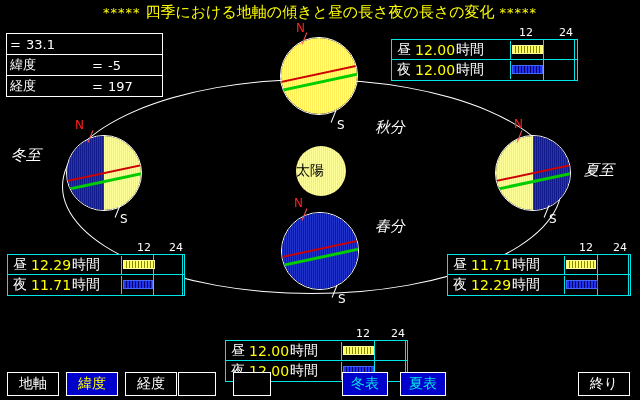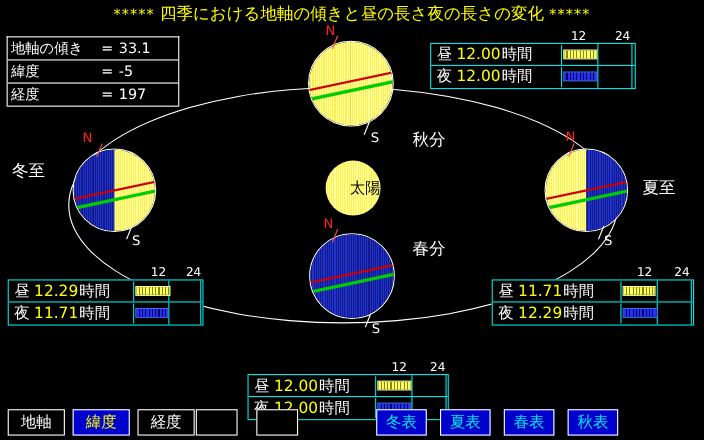--- a/index.html
+++ b/index.html
@@ -35,21 +35,21 @@
   
   .orbit{
     position:absolute; left:62px; top:79px; width:500px; height:215px;
     border:1px solid #ffffff; border-radius:50%;
   }
 
   
   .sun{
     position:absolute; border-radius:50%;
     background:repeating-linear-gradient(90deg,#ffff99 0px,#ffff99 1px,#ffee55 1px,#ffee55 2px);
-    display:flex; align-items:center; justify-content:flex-end;
+    display:flex; align-items:center; justify-content:flex-start;
   }
   .sun-label{ color:#000; font-size:14px; white-space:nowrap; }
 
   
   .earth{
     position:absolute; border-radius:50%; overflow:hidden;
     border:1px solid #ffffff;
   }
   .earth .half{ position:absolute; top:0; height:100%; width:50%; }
   .lit{ background:repeating-linear-gradient(90deg,#ffff99 0px,#ffff99 1px,#ffee55 1px,#ffee55 2px); }
@@ -61,21 +61,21 @@
 
   .pole{
     position:absolute; color:#ff2020; font-size:12px;
   }
   .pole-s{ position:absolute; color:#ffffff; font-size:12px; }
   .pole-tick{ position:absolute; background:#ffffff; width:1px; }
   .pole-tick-r{ position:absolute; background:#ff5050; width:1px; }
 
   
   .season-name{
-    position:absolute; color:#ffffff; font-size:15px; white-space:nowrap;
+    position:absolute; color:#ffffff; font-size:15px; white-space:nowrap;font-style:italic;
   }
 
   
   .dnpanel{ position:absolute; }
   .dn-ticks{
     position:absolute; top:0; height:13px; color:#ffffff;
     font-size:11px; white-space:nowrap;text-decoration:underline;
   }
   .dn-ticks span{ position:absolute; }
   .dn-box{
@@ -114,21 +114,20 @@
 <div id="app">
 
   <div class="title">
     <span class="stars">*****</span>
     <span>四季における地軸の傾きと昼の長さ夜の長さの変化</span>
     <span class="stars">*****</span>
   </div>
 
   <div class="param-table">
     <div class="param-row">
-      <span class="param-label">地軸の傾き</span>
       <span class="param-eq">=</span>
       <span class="param-val">33.1</span>
     </div>
     <div class="param-row">
       <span class="param-label">緯度</span>
       <span class="param-eq">=</span>
       <span class="param-val">-5</span>
     </div>
     <div class="param-row">
       <span class="param-label">経度</span>
@@ -325,17 +324,16 @@
   </div>
 
   <div class="btnbar">
     <div class="btn" style="left:7px;   width:52px;">地軸</div>
     <div class="btn sel" style="left:66px;  width:52px;">緯度</div>
     <div class="btn" style="left:125px; width:52px;">経度</div>
     <div class="btn empty" style="left:178px; width:38px;"></div>
     <div class="btn empty" style="left:233px; width:38px;"></div>
     <div class="btn tbl" style="left:400px; width:46px;">夏表</div>
     <div class="btn tbl" style="left:342px; width:46px;">冬表</div>
-    <div class="btn tbl" style="left:458px; width:46px;">春表</div>
-    <div class="btn tbl" style="left:516px; width:46px;">秋表</div>
+    <div class="btn" style="left:578px; width:52px;">終り</div>
   </div>
 
 </div>
 
 </body></html>

